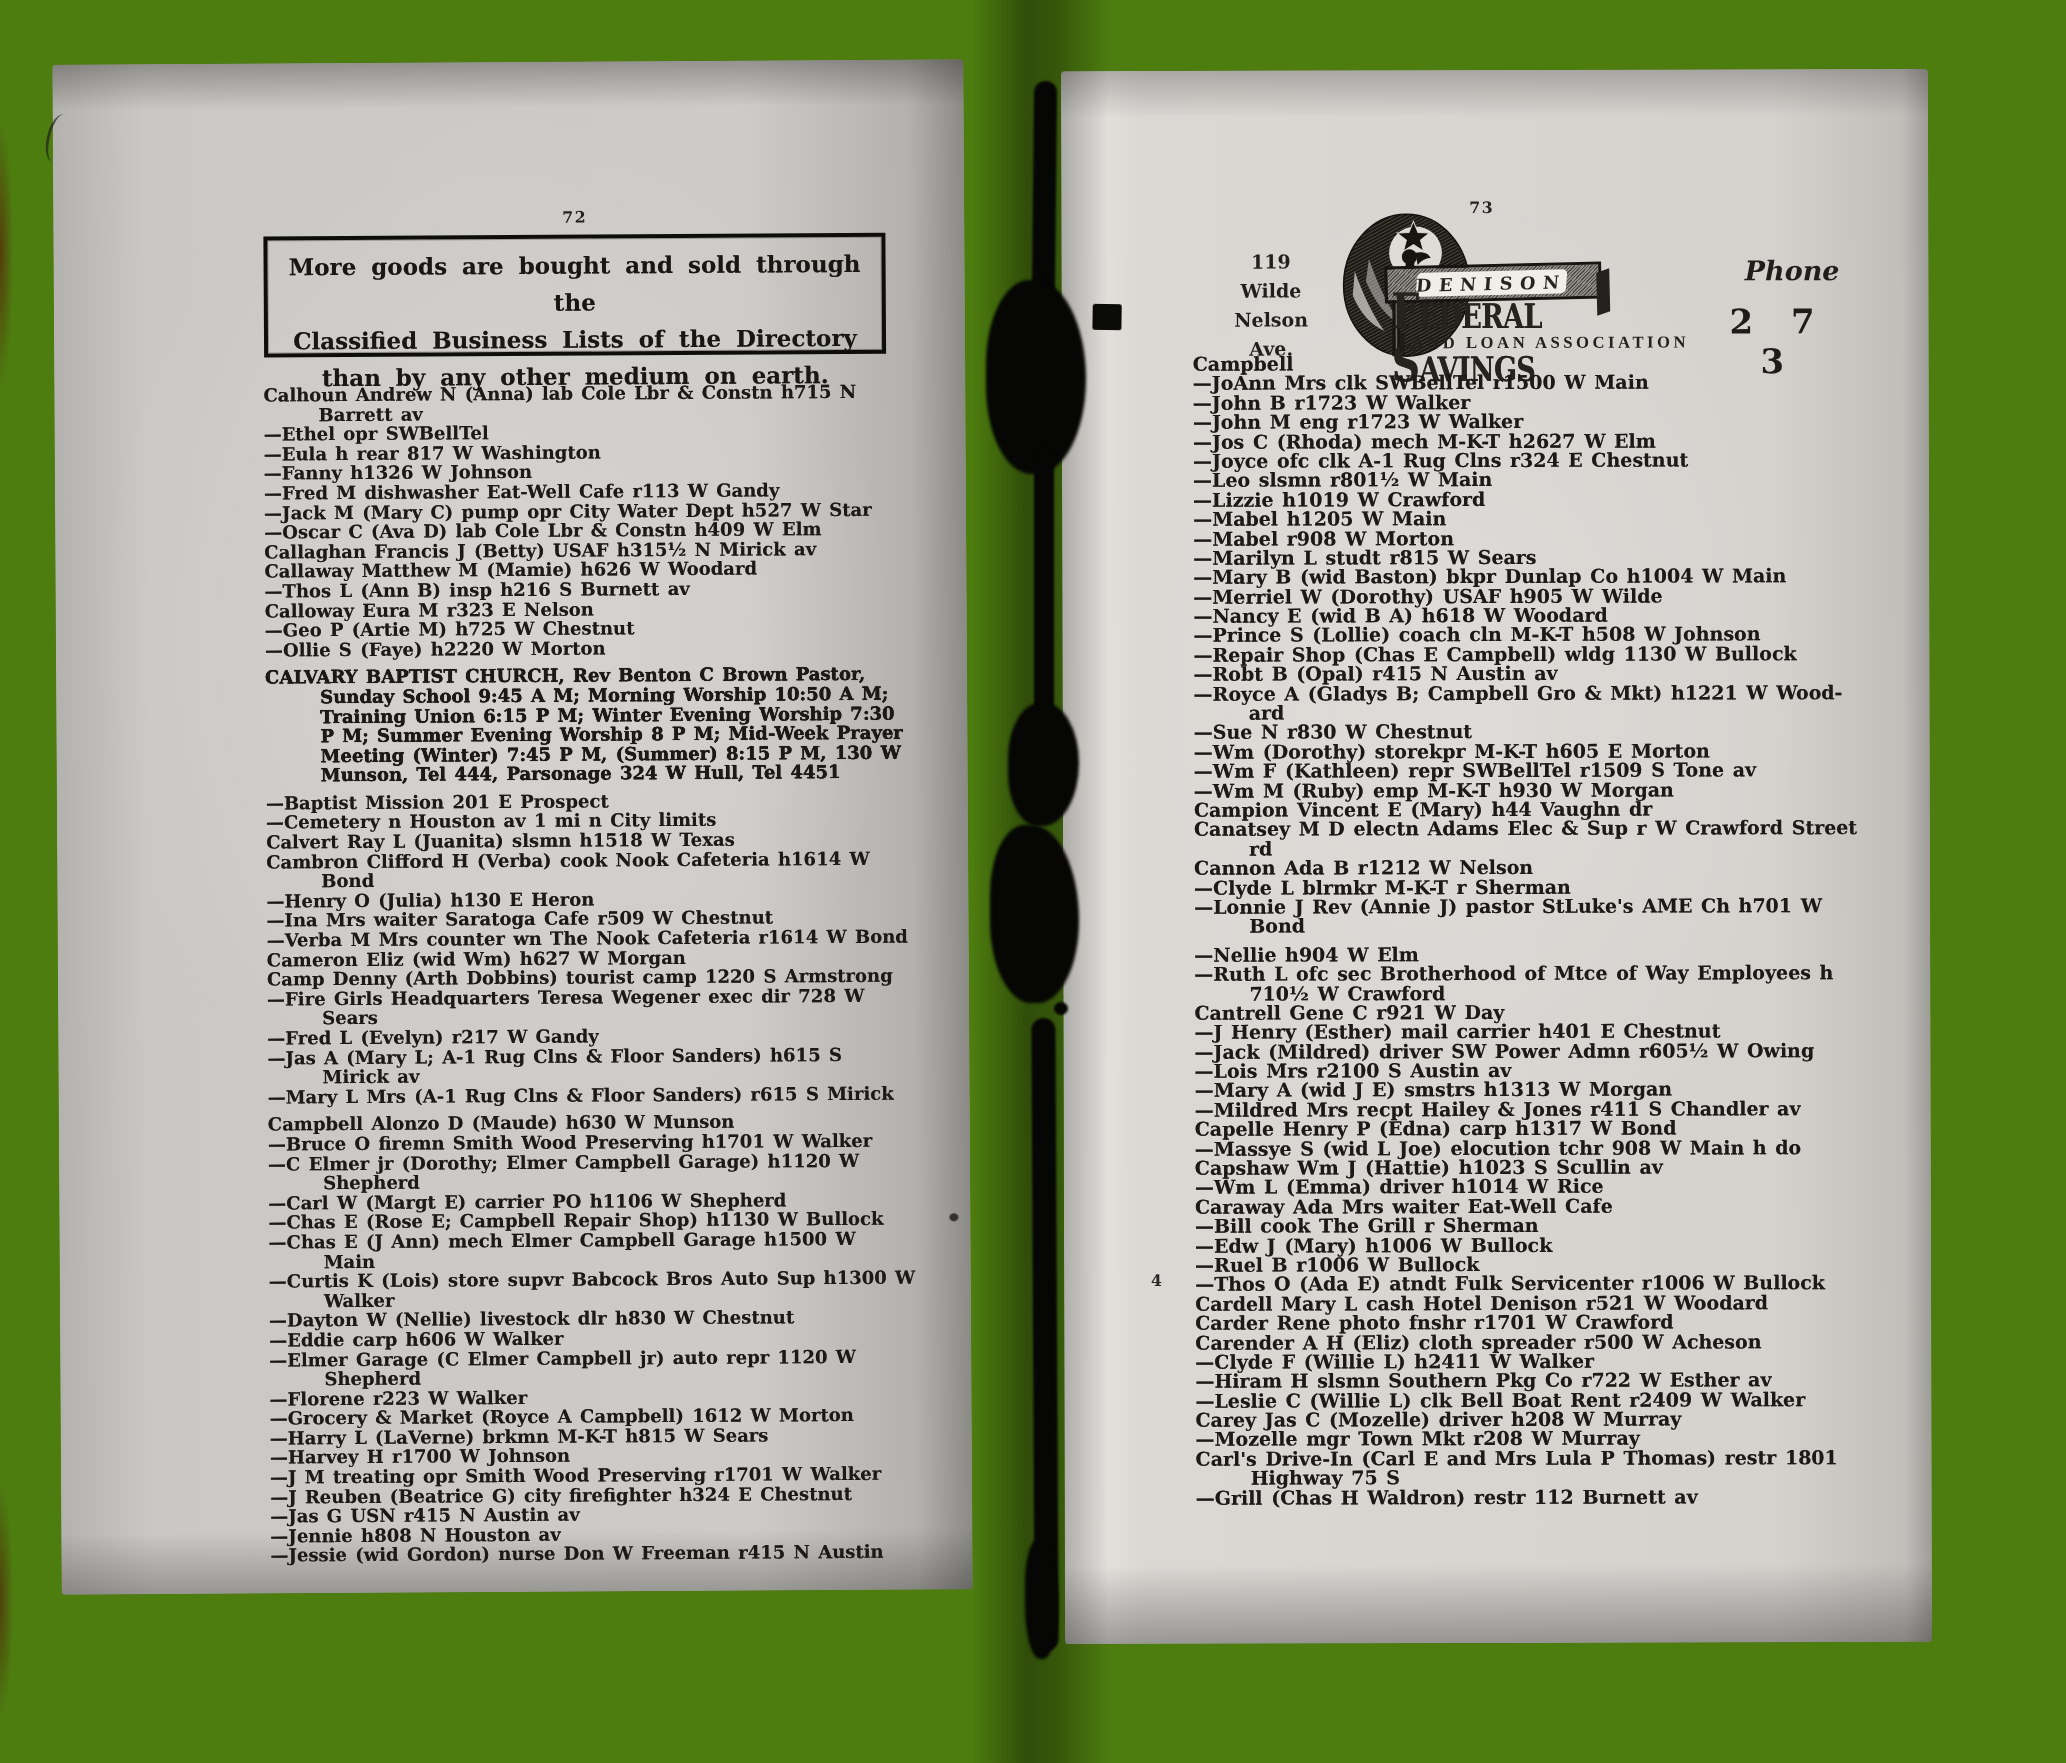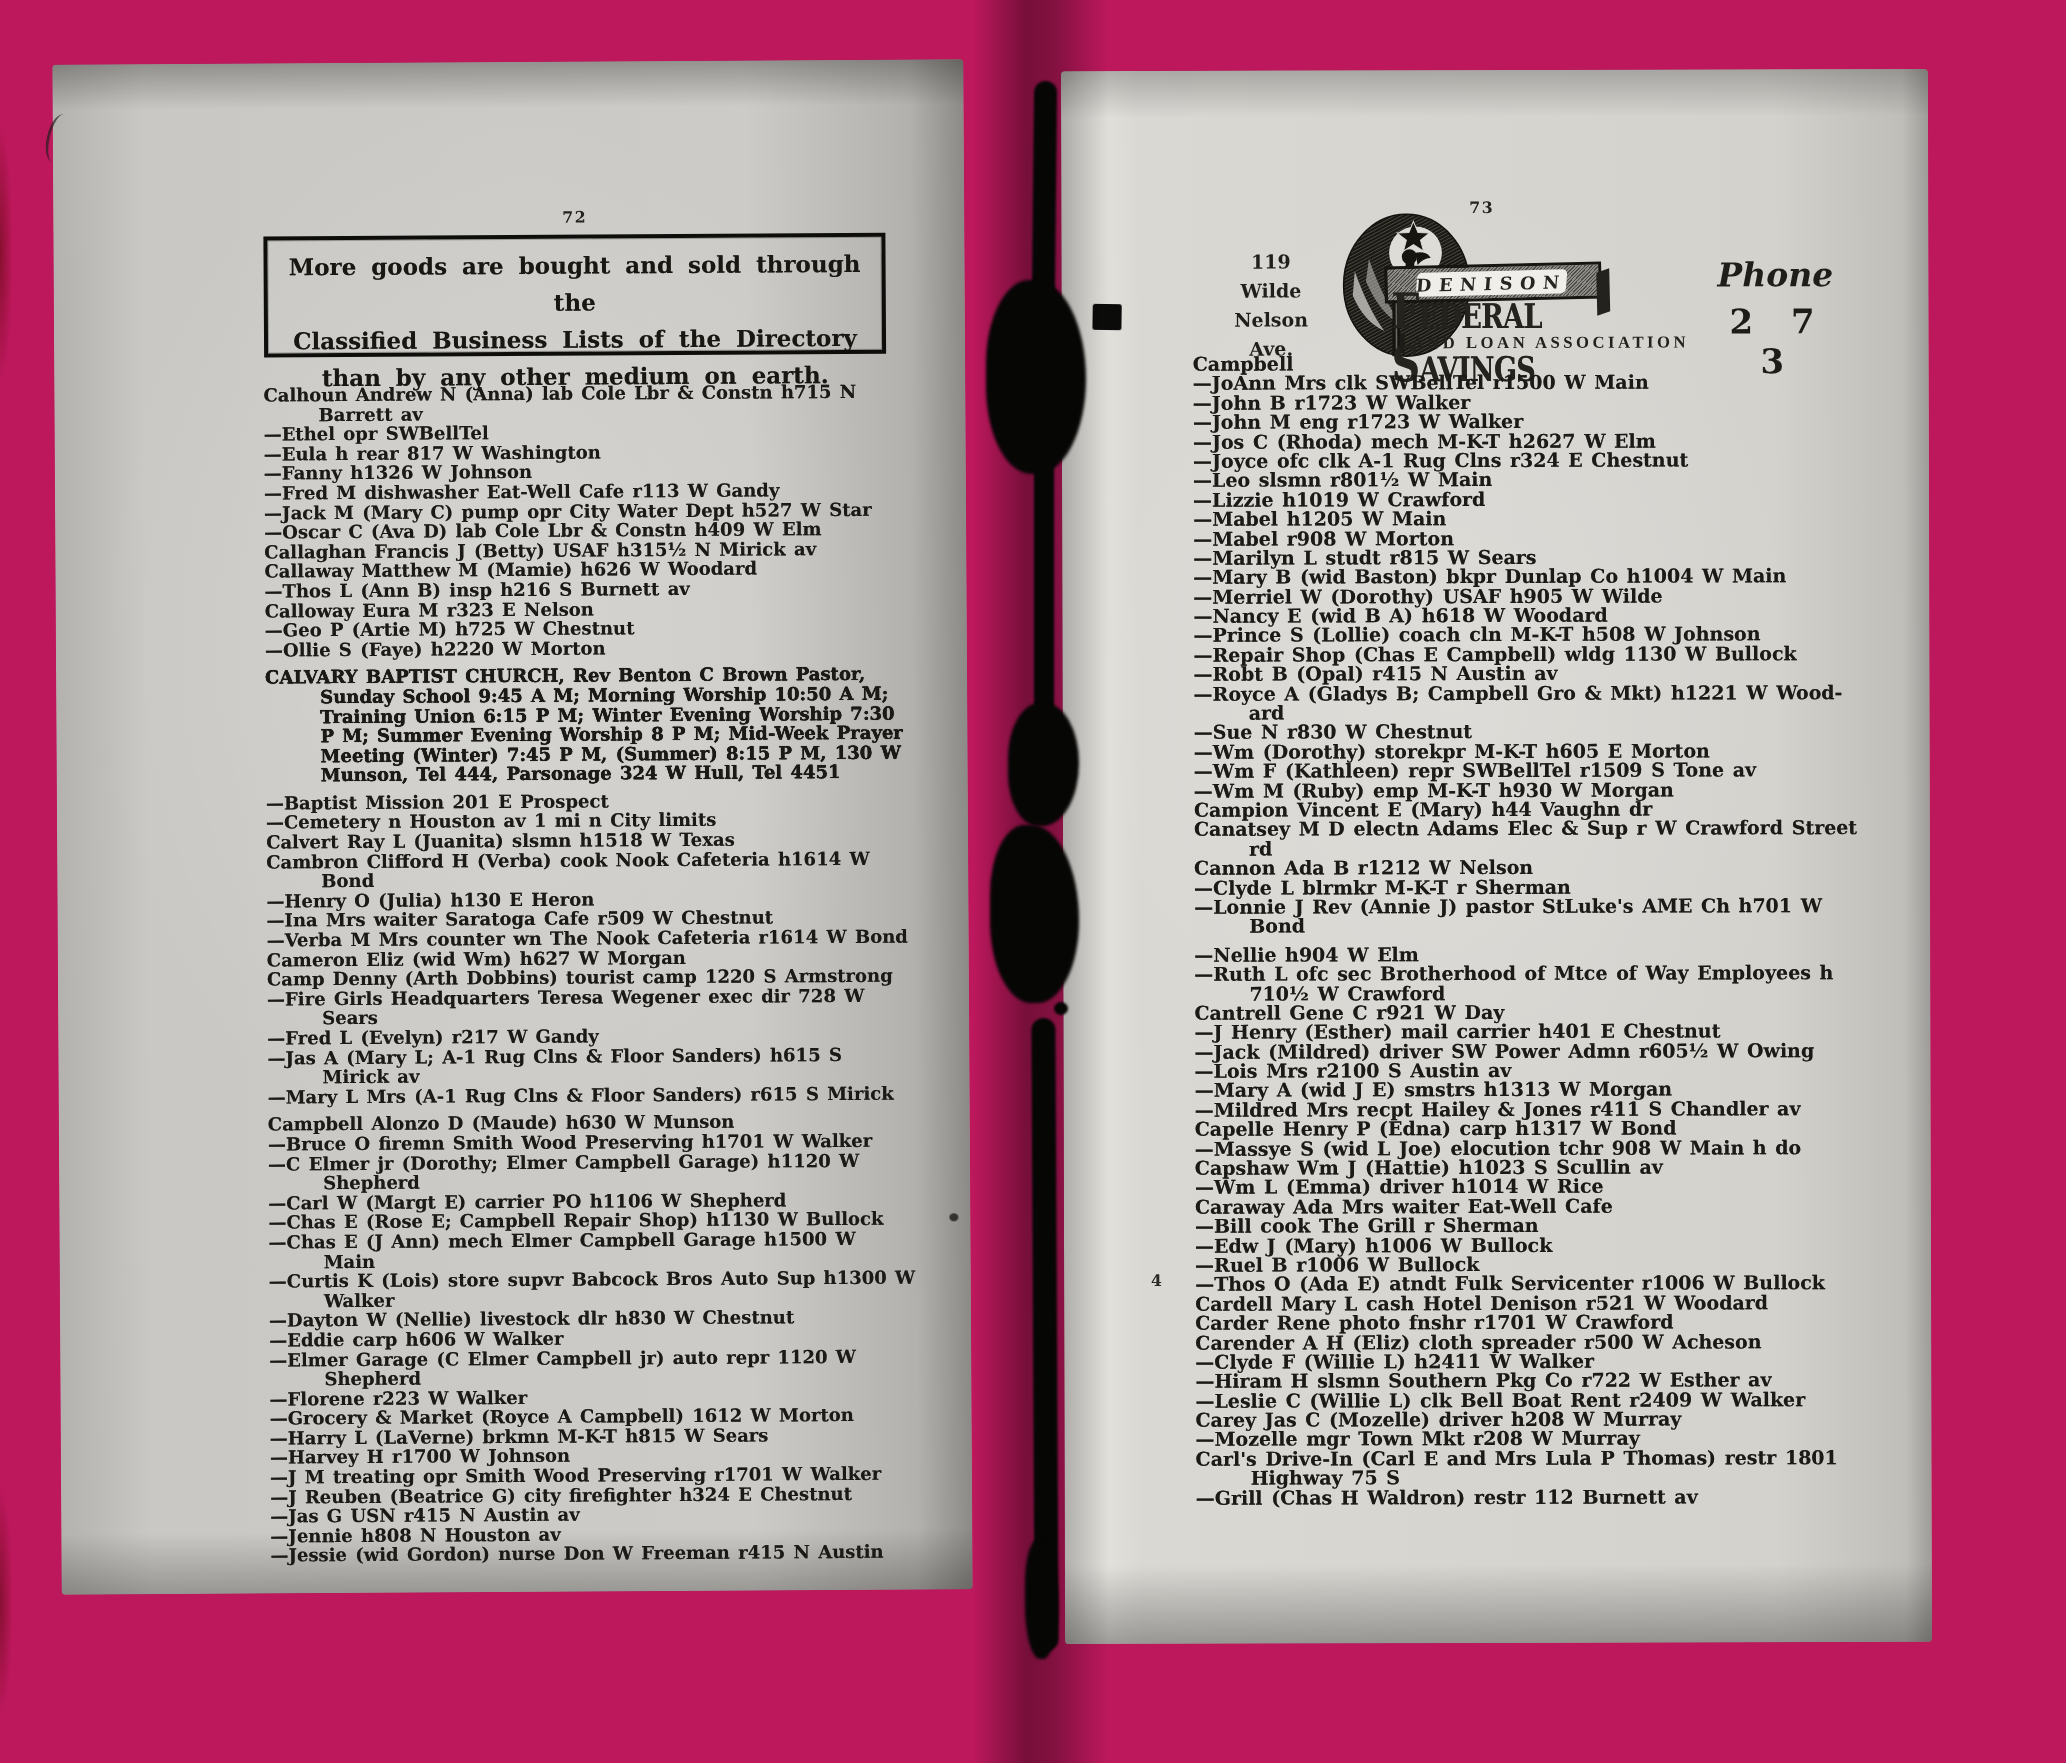--- a/index.html
+++ b/index.html
@@ -1,16 +1,16 @@
 <!DOCTYPE html>
 <html style="font-size:8px"><head>
 <meta charset="utf-8">
 <style>
   html,body{margin:0;padding:0;background:#000;}
-  .scan{position:relative;width:2066px;height:1763px;background:#be185d;overflow:hidden;
+  .scan{position:relative;width:2066px;height:1763px;background:#4d7c0f;overflow:hidden;
         font-family:"DejaVu Serif",serif;color:#1b1a17;}
   .scan *{box-sizing:border-box;}
 
   
   .page{position:absolute;border-radius:4px;}
   .page-left{left:57px;top:62px;width:911px;height:1530px;
     transform:rotate(-.35deg);
     background:
       radial-gradient(62% 50% at 48% 38%, rgba(255,255,255,.20), transparent 72%),
       linear-gradient(90deg,#b3b2ae 0%,#c9c8c4 10%,#cccbc7 76%,#b3b1ad 94%,#8c8a86 100%),
@@ -63,22 +63,22 @@
       display:flex;align-items:center;justify-content:center;}
   .banner-text{font-weight:bold;font-size:17.7px;letter-spacing:7.6px;color:#26251f;
       font-family:"DejaVu Serif",serif;}
   .fs-main{position:absolute;left:330px;top:215px;width:355px;
       font-variant:small-caps;font-weight:bold;font-size:49px;line-height:53px;
       letter-spacing:-1px;color:#24231e;transform:scaleX(.80);transform-origin:left top;
       text-shadow:0 0 0.5px rgba(20,19,15,.5);}
   .fs-sub{position:absolute;left:338px;top:263px;width:314px;
       font-family:Liberation Serif, serif;font-weight:bold;font-size:16.7px;
       letter-spacing:3.5px;color:#23221d;border-left:5px solid #1d1c18;padding-left:7px;}
-  .phone-label{position:absolute;left:656px;top:186px;width:122px;text-align:left;
-      font-style:italic;font-weight:bold;font-size:33px;color:#1f1e1a;}
+  .phone-label{position:absolute;left:656px;top:186px;width:122px;text-align:right;
+      font-style:italic;font-weight:bold;font-size:27px;color:#1f1e1a;}
   .phone-number{position:absolute;left:651px;top:232px;width:132px;text-align:center;
       font-weight:bold;font-size:34px;letter-spacing:13px;color:#1d1c18;}
 
   
   .black-square{position:absolute;left:31px;top:233px;width:29px;height:26px;
       background:#0b0b0a;border-radius:2.5px;transform:rotate(1deg);filter:blur(0.2px);}
   .margin-note{position:absolute;left:87px;top:1200px;font-weight:bold;font-size:15.7px;color:#2a2926;}
   .ink-dot{position:absolute;left:890px;top:1154px;width:9px;height:8px;border-radius:50%;
       background:#33322f;filter:blur(0.5px);}
 

